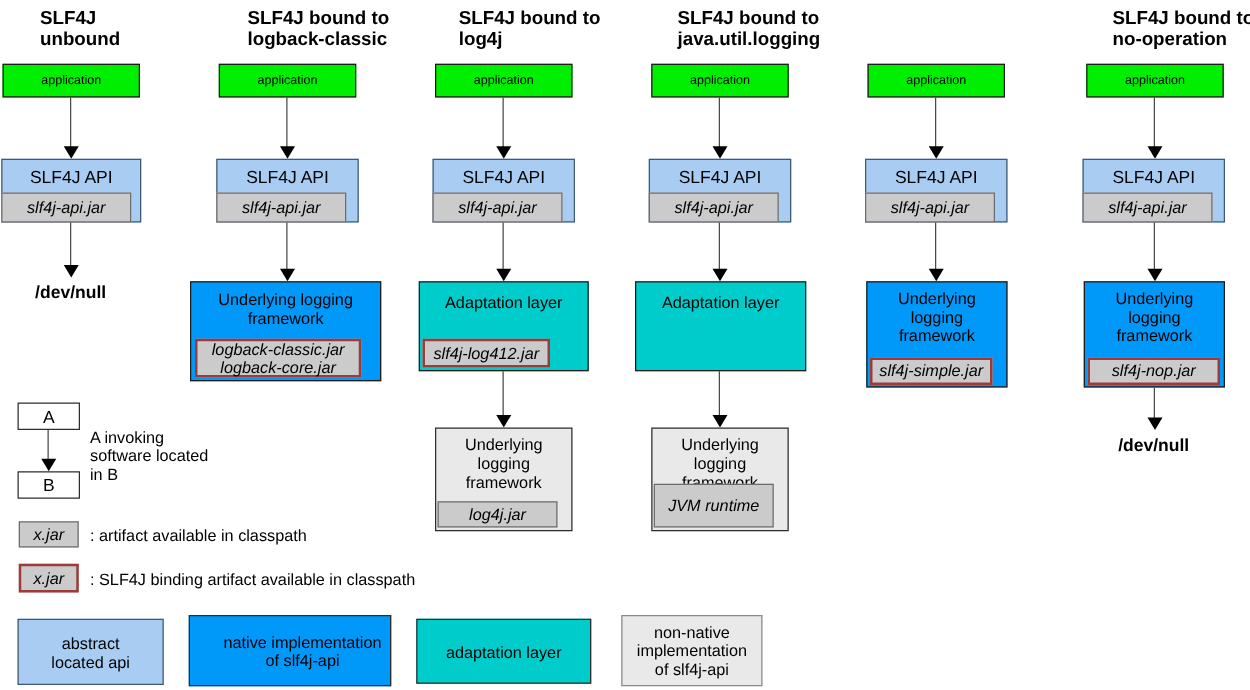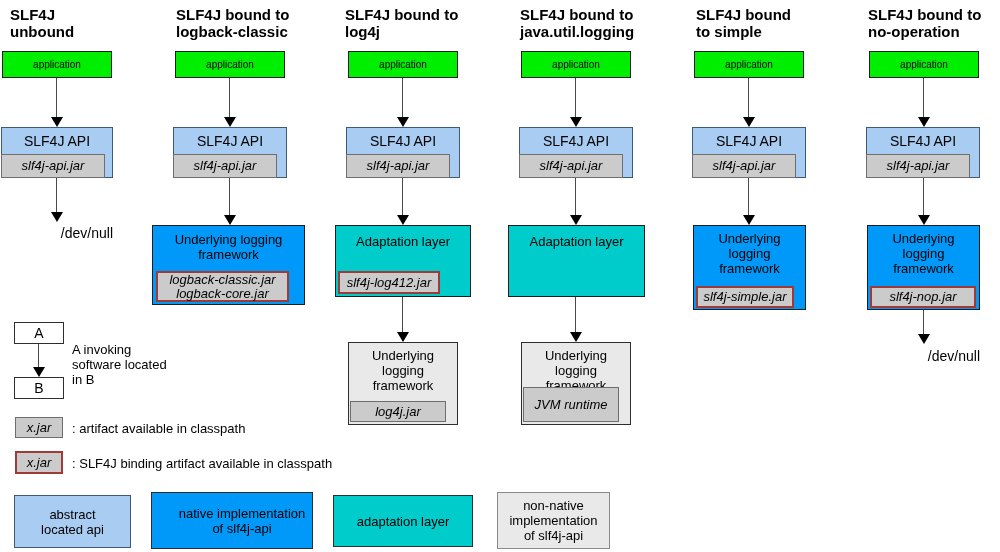--- a/index.html
+++ b/index.html
@@ -1,41 +1,41 @@
 <!DOCTYPE html>
 <html><head>
 <meta charset="utf-8">
 <style>
   * { margin:0; padding:0; box-sizing:border-box; }
   html,body { background:#fff; }
   #canvas {
     position:relative; width:1000px; height:552px; background:#ffffff;
     font-family:"Liberation Sans","DejaVu Sans",sans-serif; color:#000; overflow:hidden;
   }
-  .col-title { position:absolute; font-size:15px; font-weight:bold; line-height:17px; white-space:nowrap; }
+  .col-title { position:absolute; font-size:15px; font-weight:bold; line-height:17px; white-space:nowrap;margin-left:22px; }
   .box { position:absolute; display:flex; align-items:center; justify-content:center; text-align:center; font-size:10px; }
   .app { background:#00ee00; border:1px solid #1d1d1d; }
   .api { background:#a9cdf2; border:1px solid #3f5a75; display:block; }
   .api-label { height:26px; display:flex; align-items:center; justify-content:center; font-size:14px; }
   .jar {
     position:absolute; background:#cbcbcb; border:1px solid #6e6e6e; font-style:italic;
     display:flex; flex-direction:column; align-items:center; justify-content:center;
     font-size:13px; line-height:14px; text-align:center; white-space:nowrap;
   }
   .jar.binding { border:2px solid #9e3a38; }
   .bigbox { position:absolute; border:1px solid #1d1d1d; font-size:13px; text-align:center; }
   .bigbox.native { background:#0099fa; }
   .bigbox.adapt { background:#00cccc; }
   .bigbox.gray { background:#e9e9e9; border-color:#2e2e2e; }
   .fw-label { padding-top:6px; line-height:15px; }
   .arrow { position:absolute; width:12px; }
   .arrow::before { content:""; position:absolute; left:5px; top:0; bottom:8px; width:1px; background:#4a4a4a; }
   .arrow::after { content:""; position:absolute; left:0; bottom:0; width:0; height:0;
     border-left:6px solid transparent; border-right:6px solid transparent; border-top:10px solid #000; }
-  .devnull { position:absolute; font-weight:normal; font-size:14px; text-align:right; }
+  .devnull { position:absolute; font-weight:bold; font-size:14px; text-align:center; }
   .legend-box { position:absolute; background:#fff; border:1px solid #2e2e2e; display:flex; align-items:center; justify-content:center; font-size:14px; }
   .note { position:absolute; font-size:13px; line-height:15px; white-space:nowrap; }
   .key-box { position:absolute; display:flex; flex-direction:column; align-items:center; justify-content:center; text-align:center; font-size:13px; line-height:15px; border:1px solid #2e2e2e; }
   .key-api { background:#a9cdf2; border-color:#3f5a75;text-align:right; }
   .key-native { background:#0099fa;padding-left:20px; }
   .key-adapt { background:#00cccc; }
   .key-nonnative { background:#e9e9e9; border-color:#8a8a8a; }
 </style>
 </head>
 <body>
@@ -119,24 +119,20 @@
   <div class="arrow" style="left:570px;top:297px;height:45px"></div>
   <div class="bigbox gray" style="left:521px;top:342px;width:110px;height:83px">
     <div class="fw-label" style="padding-top:5px;line-height:15px">
       <div>Underlying</div>
       <div>logging</div>
       <div>framework</div>
     </div>
     <div class="jar" style="left:1px;bottom:2px;width:96px;height:35px">JVM runtime</div>
   </div>
 
-  <div class="col-title" style="left:696px;top:6px">
-    <div>SLF4J bound</div>
-    <div>to simple</div>
-  </div>
   <div class="box app" style="left:694px;top:51px;width:110px;height:27px">application</div>
   <div class="arrow" style="left:743px;top:78px;height:49px"></div>
   <div class="api" style="position:absolute;left:692px;top:127px;width:114px;height:51px">
     <div class="api-label">SLF4J API</div>
     <div class="jar" style="left:-1px;bottom:-1px;width:104px;height:24px">slf4j-api.jar</div>
   </div>
   <div class="arrow" style="left:743px;top:178px;height:47px"></div>
   <div class="bigbox native" style="left:693px;top:225px;width:113px;height:85px">
     <div class="fw-label" style="padding-top:5px;line-height:15px">
       <div>Underlying</div>

